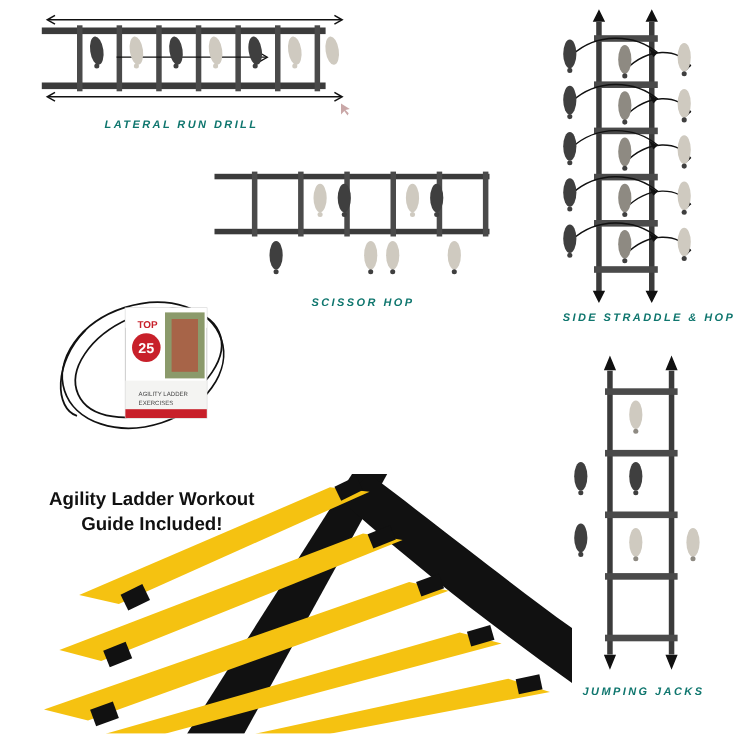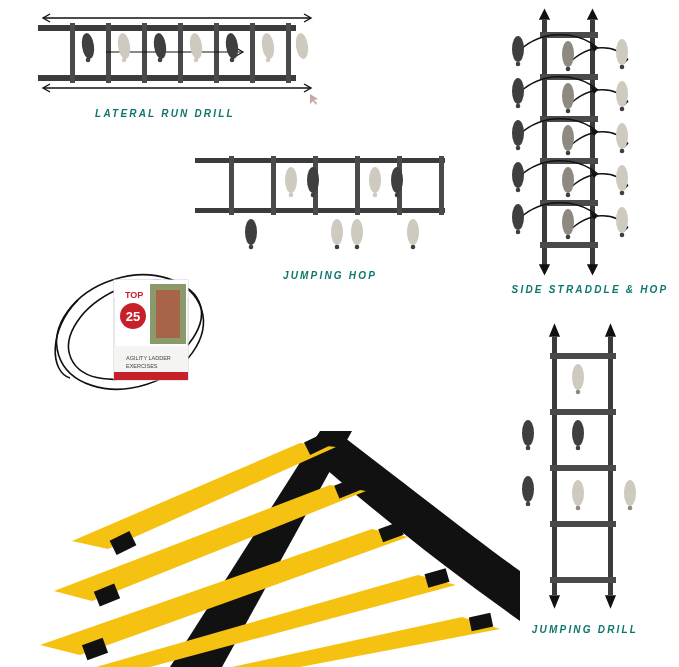--- a/index.html
+++ b/index.html
@@ -126,21 +126,21 @@
       <circle cx="66" cy="107" r="2.3" fill="#3f3f3f"></circle>
       <ellipse cx="152" cy="92" rx="6" ry="13" fill="#cfcac0"></ellipse>
       <circle cx="152" cy="107" r="2.3" fill="#3f3f3f"></circle>
       <ellipse cx="172" cy="92" rx="6" ry="13" fill="#cfcac0"></ellipse>
       <circle cx="172" cy="107" r="2.3" fill="#3f3f3f"></circle>
       <ellipse cx="228" cy="92" rx="6" ry="13" fill="#cfcac0"></ellipse>
       <circle cx="228" cy="107" r="2.3" fill="#3f3f3f"></circle>
     </g>
   </svg>
 </div>
-<div class="caption" style="left:185px; top:270px; width:290px;">JUMPING HOP</div>
+<div class="caption" style="left:185px; top:270px; width:290px;">SCISSOR HOP</div>
 
 <div class="panel" style="left:490px; top:4px; width:190px; height:275px;">
   <svg width="190" height="275" viewBox="0 0 190 275">
 
     <rect x="52" y="16" width="5" height="245" fill="#3b3b3b"></rect>
     <rect x="100" y="16" width="5" height="245" fill="#3b3b3b"></rect>
 
     <g stroke="#111" stroke-width="1.4" fill="#111">
       <polygon points="54.5,6 50,15 59,15"></polygon>
       <polygon points="102.5,6 98,15 107,15"></polygon>
@@ -250,21 +250,21 @@
         <circle cx="88" cy="133" r="2.3" fill="#3f3f3f"></circle>
       <ellipse cx="38" cy="174" rx="6" ry="13" fill="#3f3f3f"></ellipse>
         <circle cx="38" cy="189" r="2.3" fill="#3f3f3f"></circle>
       <ellipse cx="88" cy="178" rx="6" ry="13" fill="#cfcac0"></ellipse>
         <circle cx="88" cy="193" r="2.3" fill="#8e8a82"></circle>
       <ellipse cx="140" cy="178" rx="6" ry="13" fill="#cfcac0"></ellipse>
         <circle cx="140" cy="193" r="2.3" fill="#8e8a82"></circle>
     </g>
   </svg>
 </div>
-<div class="caption" style="left:490px; top:624px; width:190px;">JUMPING DRILL</div>
+<div class="caption" style="left:490px; top:624px; width:190px;">JUMPING JACKS</div>
 
 <div class="panel" style="left:30px; top:260px; width:220px; height:160px;">
   <svg width="220" height="160" viewBox="0 0 220 160">
 
     <g stroke="#111" stroke-width="1.6" fill="none">
       <ellipse cx="100" cy="72" rx="75" ry="55" transform="rotate(-18 100 72)"></ellipse>
       <ellipse cx="105" cy="70" rx="70" ry="44" transform="rotate(-24 105 70)"></ellipse>
       <path d="M40 118 C 20 112, 18 70, 48 40"></path>
     </g>
 
@@ -277,20 +277,22 @@
       <rect x="120" y="24" width="36" height="60" fill="#8b9a6b"></rect>
       <rect x="126" y="30" width="24" height="48" fill="#c0392b" opacity="0.55"></rect>
       <rect x="84" y="86" width="74" height="34" fill="#f4f4f2"></rect>
       <text x="96" y="100" font-family="Liberation Sans, sans-serif" font-size="5.5" fill="#444">AGILITY LADDER</text>
       <text x="96" y="108" font-family="Liberation Sans, sans-serif" font-size="5.5" fill="#444">EXERCISES</text>
       <rect x="84" y="112" width="74" height="8" fill="#c8202a"></rect>
     </g>
   </svg>
 </div>
 <div class="guide-text" style="left:8px; top:443px;">
+  <div>Agility Ladder Workout</div>
+  <div>Guide Included!</div>
 </div>
 
 <div class="panel" style="left:0px; top:425px; width:520px; height:242px;">
   <svg width="520" height="242" viewBox="0 0 520 242">
     <defs>
       <clipPath id="ladderclip">
           <rect x="0" y="0" width="520" height="242"></rect>
         </clipPath>
     </defs>
     <g clip-path="url(#ladderclip)">

